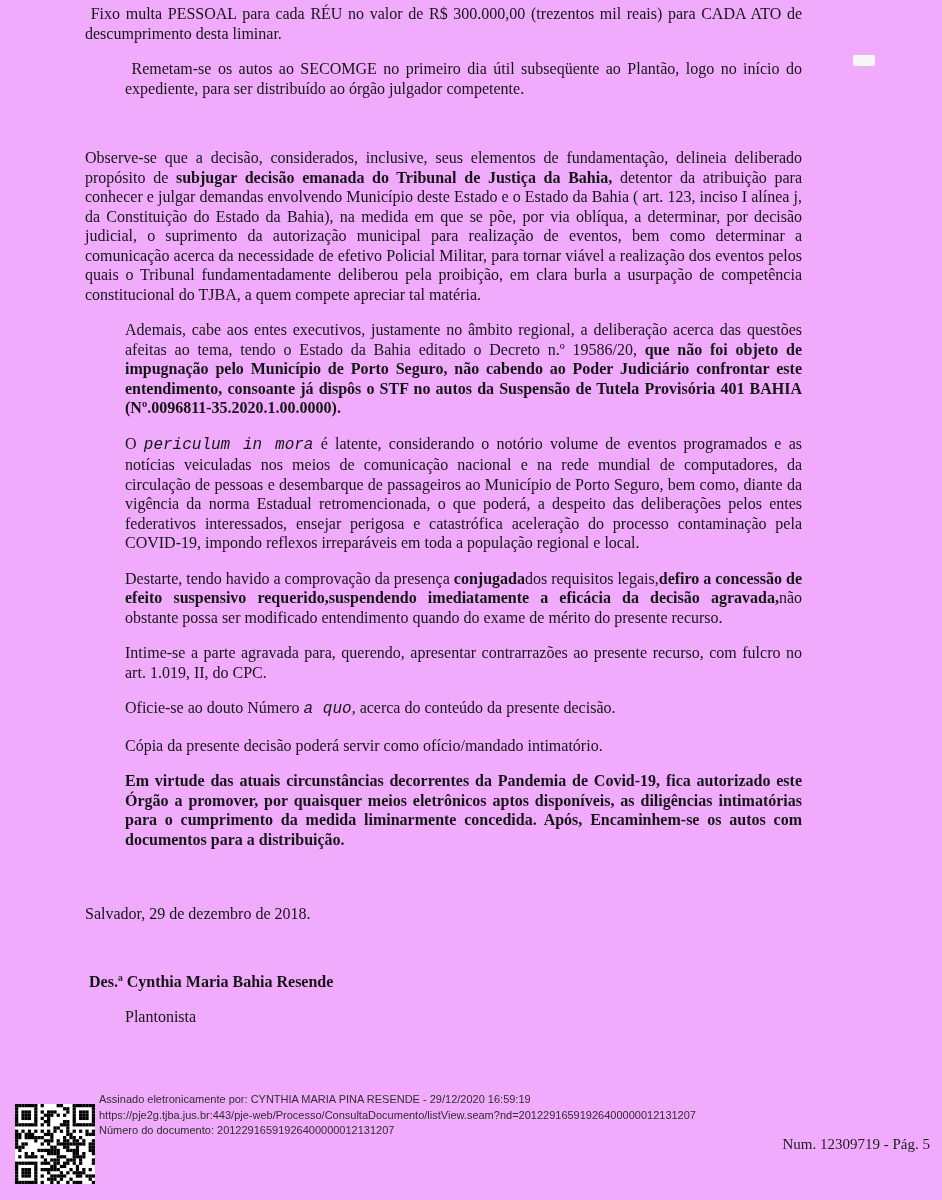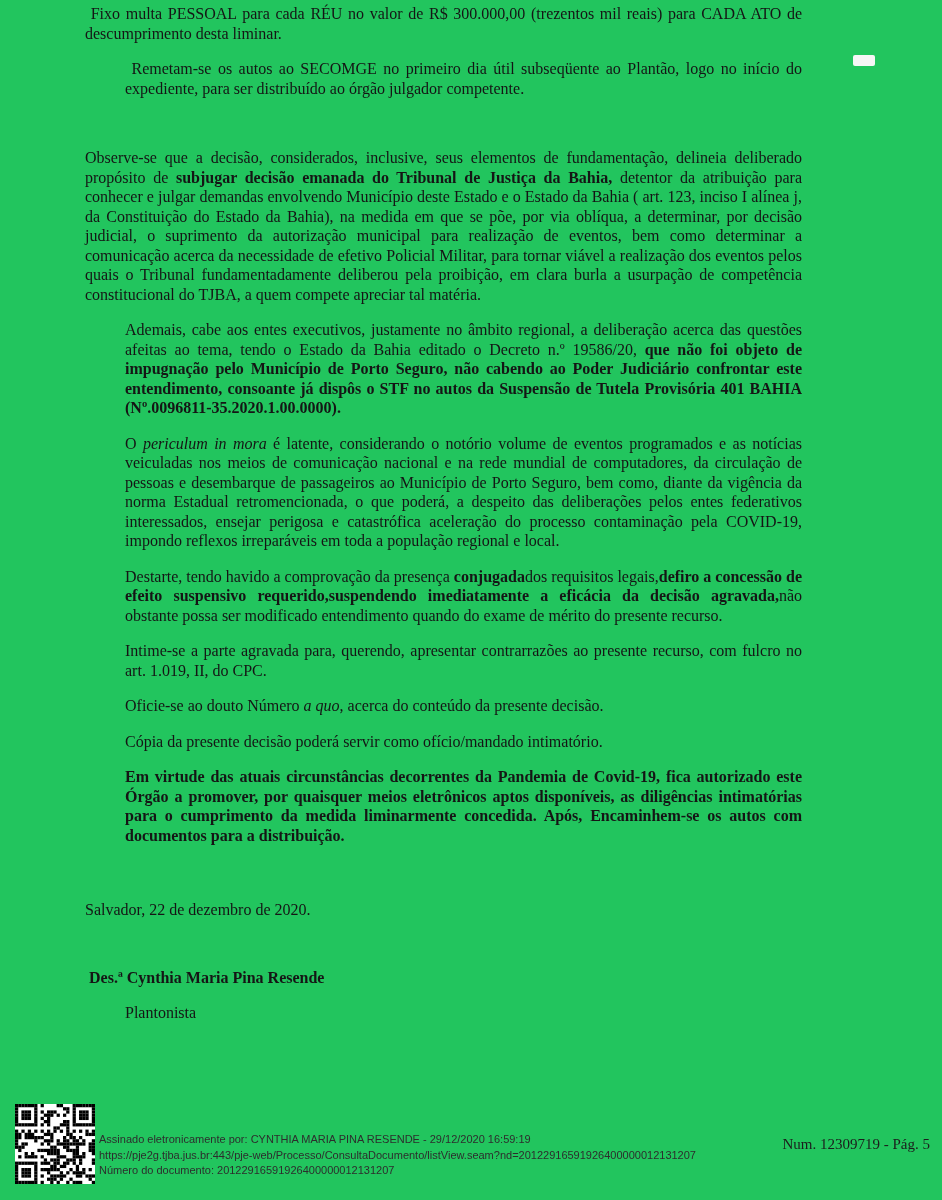--- a/index.html
+++ b/index.html
@@ -4,21 +4,21 @@
 <style>
   html, body {
     margin: 0;
     padding: 0;
     background: #ffffff;
   }
   #page {
     position: relative;
     width: 942px;
     height: 1200px;
-    background: #22c55e;
+    background: #f0abfc;
     overflow: hidden;
     font-family: "Liberation Serif", serif;
     color: #151515;
   }
   #doc-body {
     position: absolute;
     left: 85px;
     top: 4px;
     width: 717px;
   }
@@ -28,21 +28,21 @@
     line-height: 19.5px;
     text-align: justify;
     white-space: pre-wrap;
   }
   #doc-body p.g-first { margin-top: 0; }
   #doc-body p.g-norm  { margin-top: 16px; margin-left: 40px; }
   #doc-body p.g-xl    { margin-top: 50px; }
   #doc-body p.g-date  { margin-top: 55px; }
   #doc-body p.g-sig   { margin-top: 48px; }
   #doc-body span.r-b { font-weight: bold; }
-  #doc-body span.r-i { font-style: italic; }
+  #doc-body span.r-i { font-style: italic; font-family: Liberation Mono, monospace; }
   #doc-body span.r-n { font-weight: normal; font-style: normal; }
 
   .scan-artifact {
     position: absolute;
     left: 853px;
     top: 55px;
     width: 22px;
     height: 11px;
     background: #f6f6f6;
     border-radius: 2px;
@@ -51,21 +51,21 @@
   #qr {
     position: absolute;
     left: 15px;
     top: 1104px;
     width: 80px;
     height: 80px;
   }
   #footer-info {
     position: absolute;
     left: 99px;
-    top: 1132px;
+    top: 1092px;
     width: 650px;
     font-family: "Liberation Sans", sans-serif;
     font-size: 11px;
     line-height: 15.5px;
     color: #2d2d2d;
     white-space: nowrap;
   }
   #page-ref {
     position: absolute;
     right: 12px;
@@ -85,22 +85,22 @@
       <p class="g-first"><span class="r-n"> Fixo multa PESSOAL para cada RÉU no valor de R$ 300.000,00 (trezentos mil reais) para CADA ATO de descumprimento desta liminar.</span></p>
       <p class="g-norm"><span class="r-n"> Remetam-se os autos ao SECOMGE no primeiro dia útil subseqüente ao Plantão, logo no início do expediente, para ser distribuído ao órgão julgador competente.</span></p>
       <p class="g-xl"><span class="r-n">Observe-se que a decisão, considerados, inclusive, seus elementos de fundamentação, delineia deliberado propósito de </span><span class="r-b">subjugar decisão emanada do Tribunal de Justiça da Bahia,</span><span class="r-n"> detentor da atribuição para conhecer e julgar demandas envolvendo Município deste Estado e o Estado da Bahia ( art. 123, inciso I alínea j, da Constituição do Estado da Bahia), na medida em que se põe, por via oblíqua, a determinar, por decisão judicial, o suprimento da autorização municipal para realização de eventos, bem como determinar a comunicação acerca da necessidade de efetivo Policial Militar, para tornar viável a realização dos eventos pelos quais o Tribunal fundamentadamente deliberou pela proibição, em clara burla a usurpação de competência constitucional do TJBA, a quem compete apreciar tal matéria.</span></p>
       <p class="g-norm"><span class="r-n">Ademais, cabe aos entes executivos, justamente no âmbito regional, a deliberação acerca das questões afeitas ao tema, tendo o Estado da Bahia editado o Decreto n.º 19586/20, </span><span class="r-b">que não foi objeto de impugnação pelo Município de Porto Seguro, não cabendo ao Poder Judiciário confrontar este entendimento, consoante já dispôs o STF no autos da Suspensão de Tutela Provisória 401 BAHIA (Nº.0096811-35.2020.1.00.0000).</span></p>
       <p class="g-norm"><span class="r-n">O </span><span class="r-i">periculum in mora</span><span class="r-n"> é latente, considerando o notório volume de eventos programados e as notícias veiculadas nos meios de comunicação nacional e na rede mundial de computadores, da circulação de pessoas e desembarque de passageiros ao Município de Porto Seguro, bem como, diante da vigência da norma Estadual retromencionada, o que poderá, a despeito das deliberações pelos entes federativos interessados, ensejar perigosa e catastrófica aceleração do processo contaminação pela COVID-19, impondo reflexos irreparáveis em toda a população regional e local.</span></p>
       <p class="g-norm"><span class="r-n">Destarte, tendo havido a comprovação da presença </span><span class="r-b">conjugada</span><span class="r-n">dos requisitos legais,</span><span class="r-b">defiro a concessão de efeito suspensivo requerido,suspendendo imediatamente a eficácia da decisão agravada,</span><span class="r-n">não obstante possa ser modificado entendimento quando do exame de mérito do presente recurso.</span></p>
       <p class="g-norm"><span class="r-n">Intime-se a parte agravada para, querendo, apresentar contrarrazões ao presente recurso, com fulcro no art. 1.019, II, do CPC.</span></p>
       <p class="g-norm"><span class="r-n">Oficie-se ao douto Número </span><span class="r-i">a quo</span><span class="r-n">, acerca do conteúdo da presente decisão.</span></p>
       <p class="g-norm"><span class="r-n">Cópia da presente decisão poderá servir como ofício/mandado intimatório.</span></p>
       <p class="g-norm"><span class="r-b">Em virtude das atuais circunstâncias decorrentes da Pandemia de Covid-19, fica autorizado este Órgão a promover, por quaisquer meios eletrônicos aptos disponíveis, as diligências intimatórias para o cumprimento da medida liminarmente concedida. Após, Encaminhem-se os autos com documentos para a distribuição.</span></p>
-      <p class="g-date"><span class="r-n">Salvador, 22 de dezembro de 2020.</span></p>
-      <p class="g-sig"><span class="r-b"> Des.ª Cynthia Maria Pina Resende</span></p>
+      <p class="g-date"><span class="r-n">Salvador, 29 de dezembro de 2018.</span></p>
+      <p class="g-sig"><span class="r-b"> Des.ª Cynthia Maria Bahia Resende</span></p>
       <p class="g-norm"><span class="r-n">Plantonista</span></p>
     </div>
 
   <div class="scan-artifact"></div>
 
   <div id="qr"><svg width="80" height="80" viewBox="0 0 80 80" xmlns="http://www.w3.org/2000/svg">
         <rect width="80" height="80" fill="#fff"></rect>
         <rect x="0.00" y="0.00" width="3.25" height="3.25" fill="#000"></rect>
         <rect x="3.20" y="0.00" width="3.25" height="3.25" fill="#000"></rect>
         <rect x="6.40" y="0.00" width="3.25" height="3.25" fill="#000"></rect>

